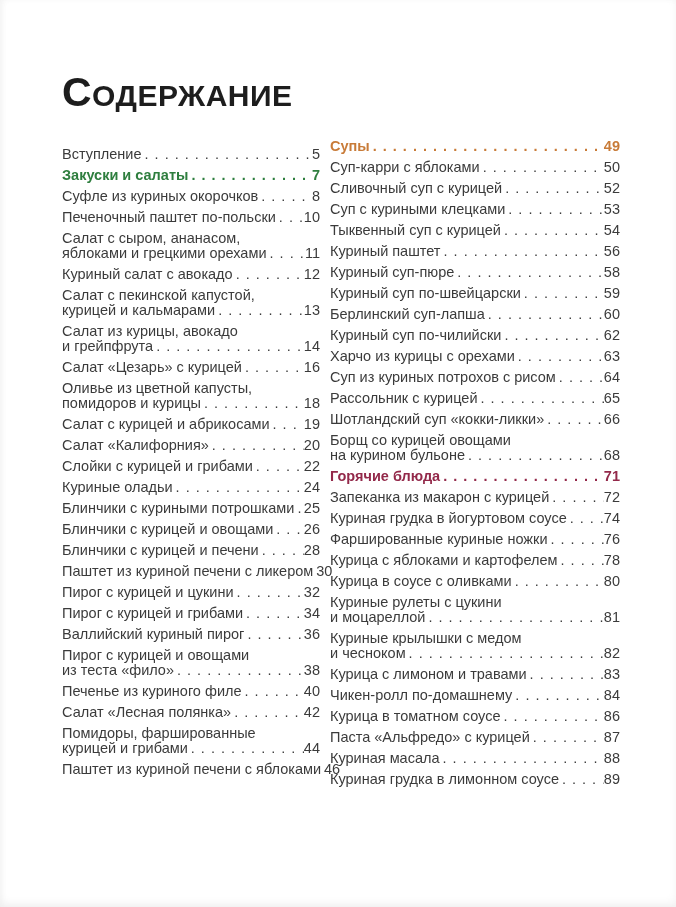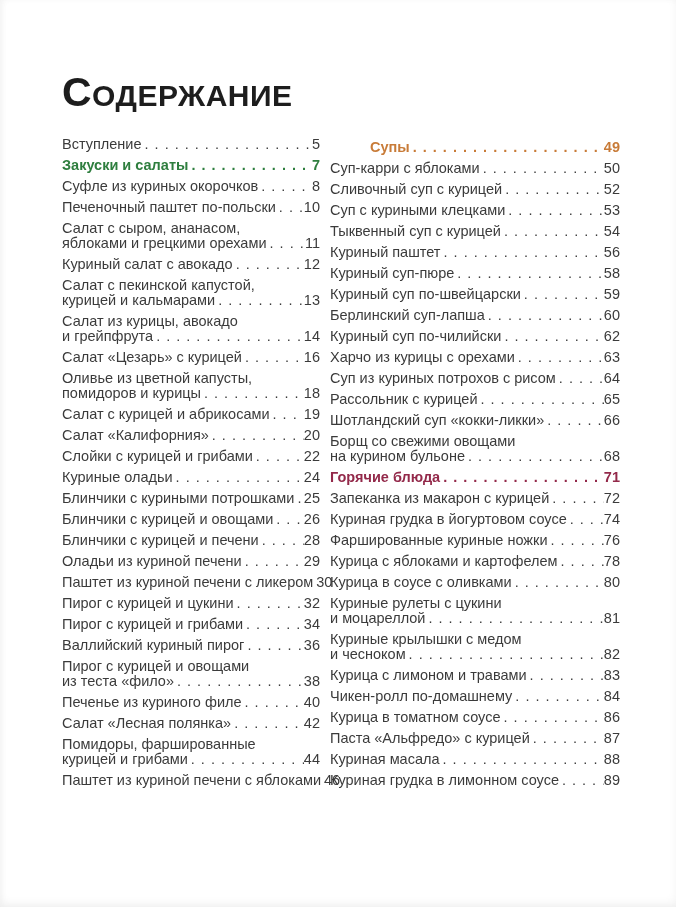--- a/index.html
+++ b/index.html
@@ -65,21 +65,21 @@
     white-space: nowrap;
   }
   .page-num {
     flex: 0 0 auto;
     text-align: right;
   }
 
   .section {
     font-weight: 700;
   }
-  .col > .section:first-child { margin-top: 2px; margin-left: 40px; }
+  .col > .section:first-child { margin-top: 2px; }
   .section.green  { color: var(--green,  #2e7e3e); }
   .section.orange { color: var(--orange, #c87b38); }
   .section.maroon { color: var(--maroon, #93294a); }
 </style>
 </head>
 <body style="--text: #3b3b3b; --title: #1d1d1d; --green: #2e7e3e; --orange: #c87b38; --maroon: #93294a;">
 
 <div class="page">
   <h1 class="title"><span class="cap">С</span><span class="rest">ОДЕРЖАНИЕ</span></h1>
 
@@ -203,27 +203,20 @@
         </div>
         <div class="entry">
           <div class="dotrow">
             <span class="txt">Блинчики с курицей и печени</span>
             <span class="leader"></span>
             <span class="page-num">28</span>
           </div>
         </div>
         <div class="entry">
           <div class="dotrow">
-            <span class="txt">Оладьи из куриной печени</span>
-            <span class="leader"></span>
-            <span class="page-num">29</span>
-          </div>
-        </div>
-        <div class="entry">
-          <div class="dotrow">
             <span class="txt">Паштет из куриной печени с ликером</span>
             <span class="leader"></span>
             <span class="page-num">30</span>
           </div>
         </div>
         <div class="entry">
           <div class="dotrow">
             <span class="txt">Пирог с курицей и цукини</span>
             <span class="leader"></span>
             <span class="page-num">32</span>
@@ -374,21 +367,21 @@
           </div>
         </div>
         <div class="entry">
           <div class="dotrow">
             <span class="txt">Шотландский суп «кокки-ликки»</span>
             <span class="leader"></span>
             <span class="page-num">66</span>
           </div>
         </div>
         <div class="entry">
-          <div class="wrapline"><span class="txt">Борщ со свежими овощами</span></div>
+          <div class="wrapline"><span class="txt">Борщ со курицей овощами</span></div>
           <div class="dotrow">
             <span class="txt">на курином бульоне</span>
             <span class="leader"></span>
             <span class="page-num">68</span>
           </div>
         </div>
         <div class="entry section maroon">
           <div class="dotrow">
             <span class="txt">Горячие блюда</span>
             <span class="leader"></span>

